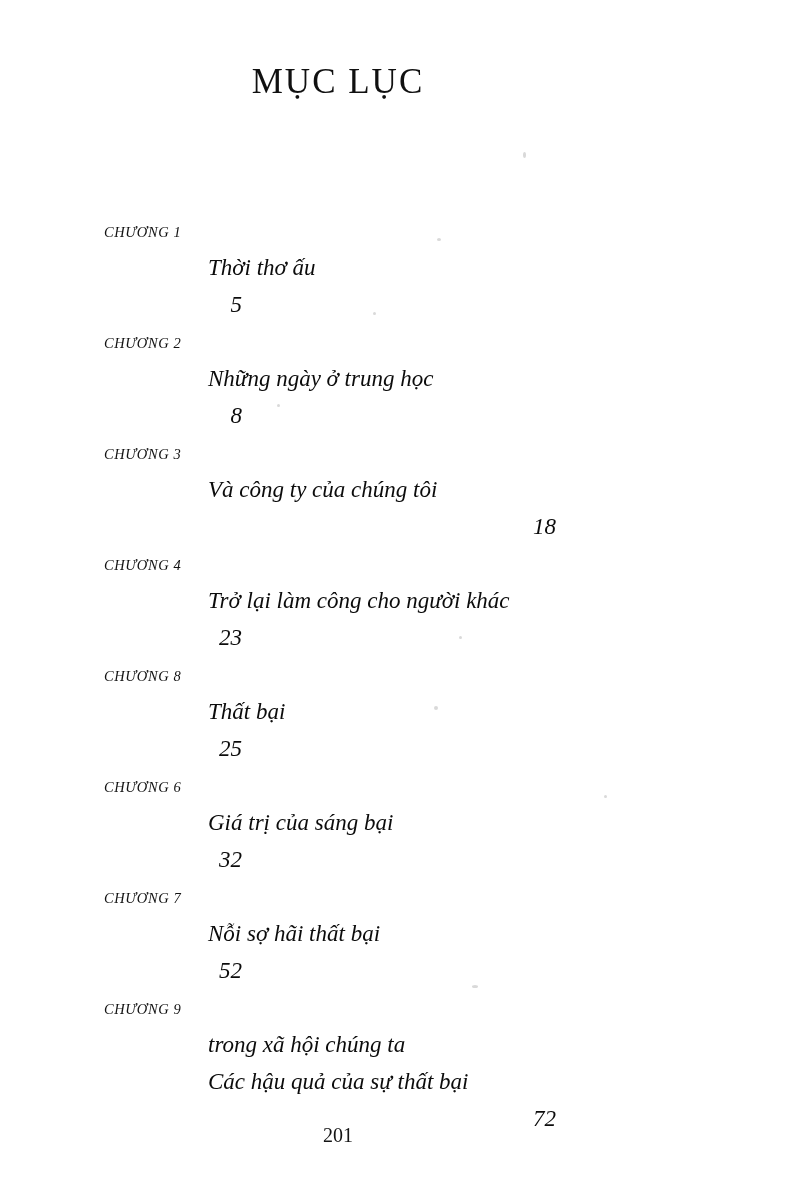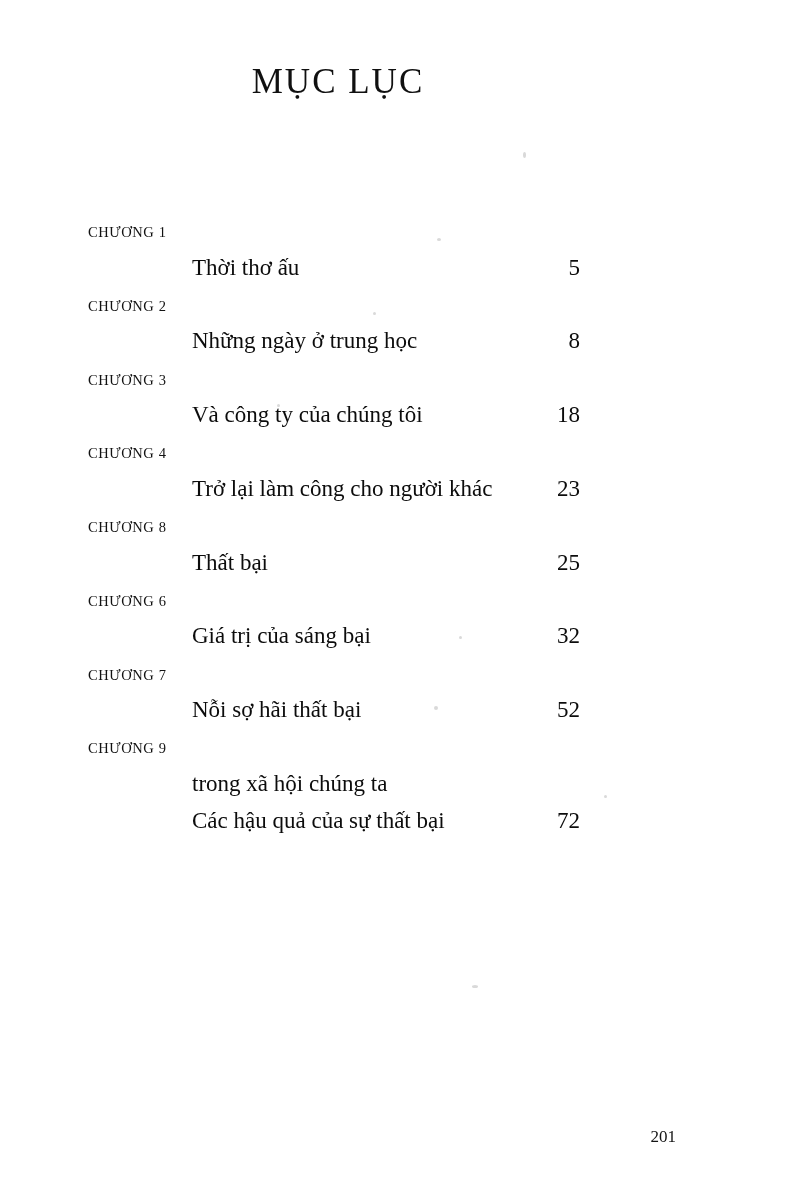--- a/index.html
+++ b/index.html
@@ -30,44 +30,46 @@
     margin: 0;
     padding-top: 62px;
     color: #101010;
   }
   .toc-list {
     margin: 0;
     padding: 0;
     list-style: none;
     position: absolute;
     top: 212px;
-    left: 0;
+    left: 16px;
     right: 0;
+    font-style: italic;
   }
   .entry {
     position: relative;
     margin: 0;
     padding: 0;
   }
   .chapter-label {
     font-family: "Liberation Serif", serif;
     font-size: 14.5px;
     letter-spacing: 0.6px;
     color: #121212;
     margin-left: 88px;
     line-height: 1.0;
     padding-top: 13px;
   }
   .entry-row {
     display: flex;
     align-items: flex-start;
-    justify-content: space-between;
+    justify-content: center;
     margin-left: 192px;
-    margin-right: 96px;
+    margin-right: 120px;
     padding-top: 9px;
+    flex-direction: column;
   }
   .entry-title {
     font-family: "Liberation Serif", serif;
     font-size: 23px;
     line-height: 1.62;
     color: #0c0c0c;
     flex: 1 1 auto;
     padding-right: 20px;
   }
   .entry-title .line {
@@ -85,23 +87,23 @@
   }
   
   .entry-row.multiline .entry-page {
     align-self: flex-end;
   }
   .folio {
     position: absolute;
     bottom: 42px;
     left: 0;
     right: 0;
-    text-align: right;
-    font-family: "Liberation Serif", serif;
-    font-size: 17px;
+    text-align: center;
+    font-family: "Liberation Serif", serif;
+    font-size: 20px;
     color: #141414;
   }
   .speck {
     position: absolute;
     background: #cfcfcf;
     border-radius: 50%;
     opacity: 0.8;
   }
 </style>
 </head>

